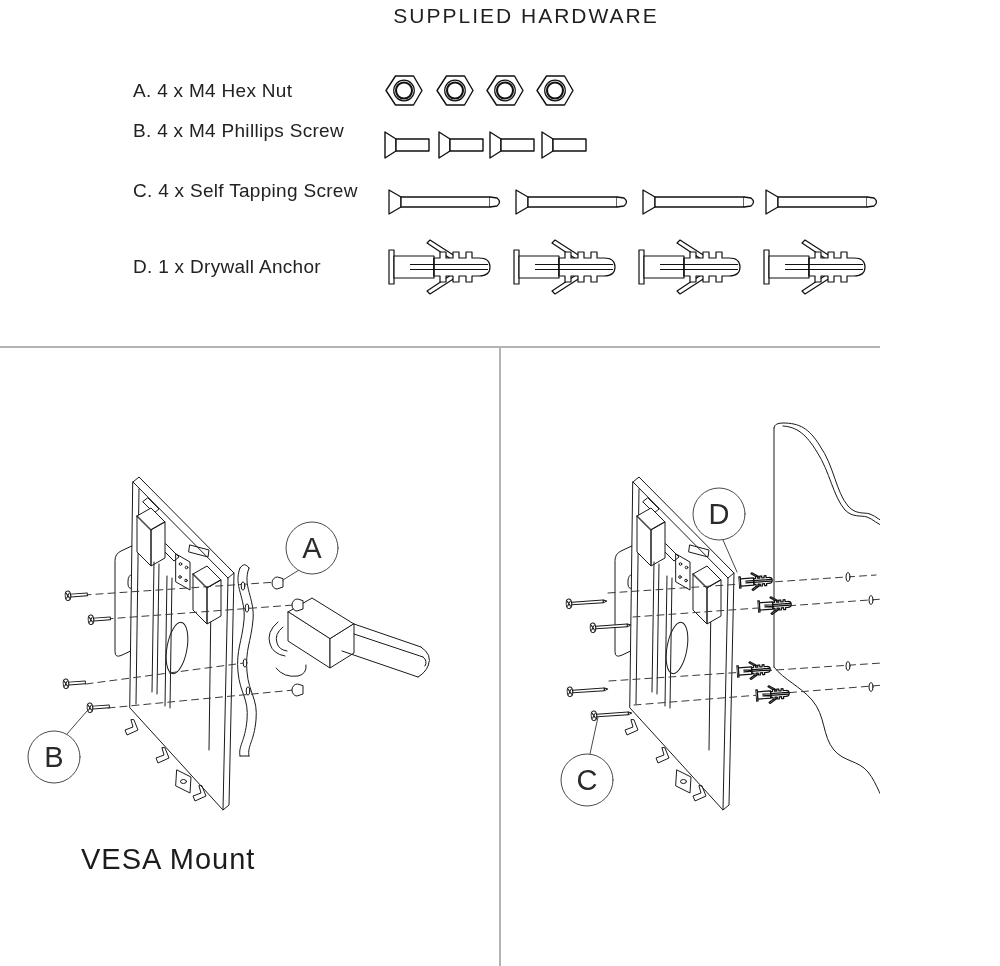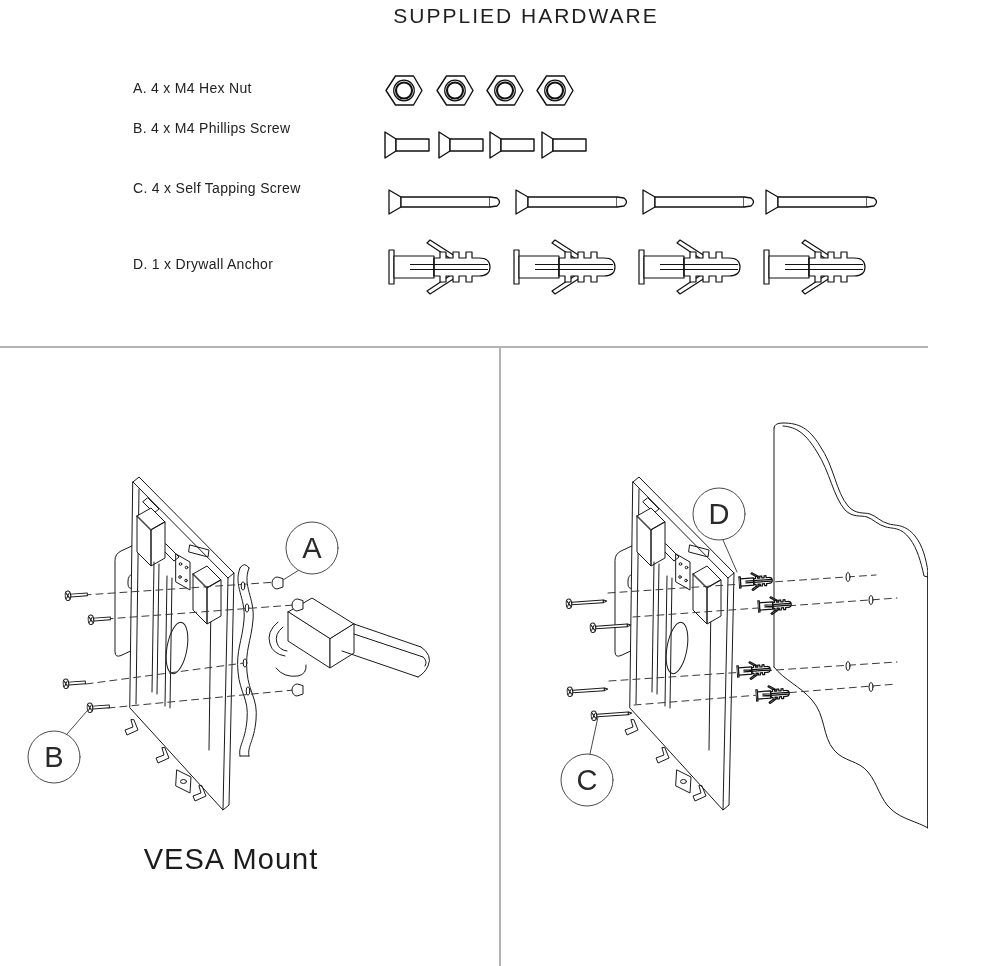--- a/index.html
+++ b/index.html
@@ -1,36 +1,36 @@
 <!DOCTYPE html>
 <html><head>
 <meta charset="utf-8">
 <style>
   html,body{margin:0;padding:0;background:#fff;}
   .page{
     position:relative;width:880px;height:966px;background:#ffffff;overflow:hidden;
-    font-family:"Liberation Sans","DejaVu Sans",sans-serif;color:#1a1a1a;padding-left:48px;
+    font-family:"Liberation Sans","DejaVu Sans",sans-serif;color:#1a1a1a;
   }
   .title{
     position:absolute;top:4px;left:0;width:1000px;text-align:center;
     transform:translateX(26px);
     font-size:21px;letter-spacing:2px;color:#1f1f1f;
   }
   .hw-label{
-    position:absolute;left:133px;font-size:14px;letter-spacing:.3px;color:#222;white-space:nowrap;
+    position:absolute;left:133px;font-size:19px;letter-spacing:.3px;color:#222;white-space:nowrap;
   }
   .hw-gfx{position:absolute;display:block;}
   .diagram{position:absolute;left:0;top:346px;width:1000px;height:620px;}
   .diagram svg.scene{position:absolute;left:0;top:0;}
   .callout-letter{
     position:absolute;width:40px;height:34px;line-height:34px;text-align:center;
     font-size:29px;color:#2a2a2a;letter-spacing:0;
   }
   .caption{
-    position:absolute;top:497px;width:300px;text-align:center;
+    position:absolute;top:497px;width:300px;text-align:left;
     font-size:29px;letter-spacing:1px;color:#1c1c1c;
   }
   .defs-sprite{position:absolute;width:0;height:0;overflow:hidden;}
 </style>
 </head>
 <body>
 
 <svg class="defs-sprite" xmlns="http://www.w3.org/2000/svg" aria-hidden="true">
   <defs>
     <symbol id="sym-hexnut" viewBox="0 0 38 31">

